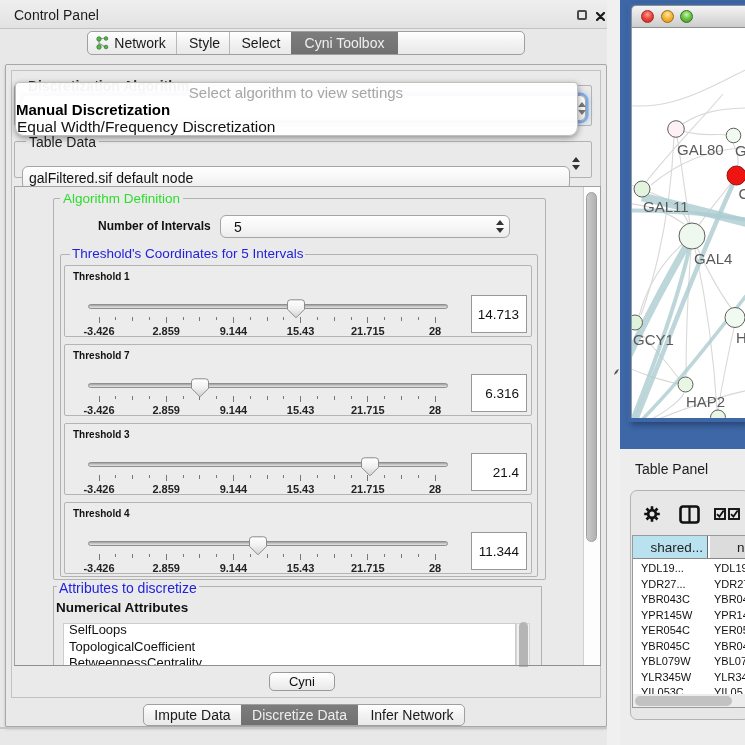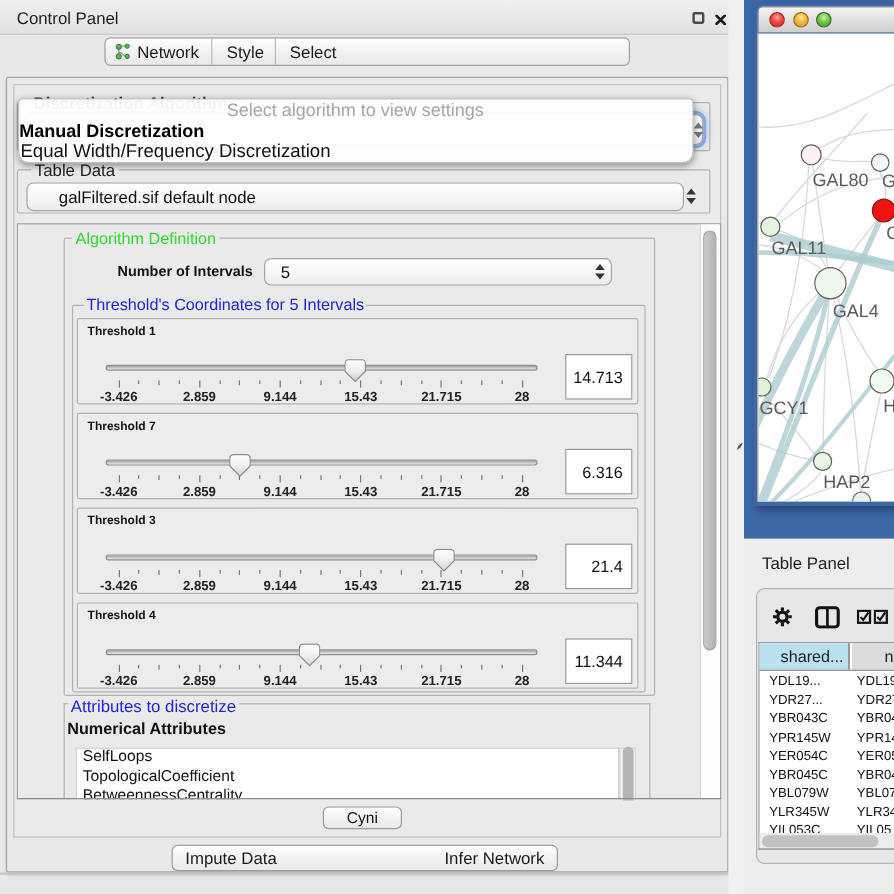--- a/index.html
+++ b/index.html
@@ -47,20 +47,21 @@
 <div class="abs" style="left:577px;top:10px;width:10px;height:10px;border:2px solid #4a4a4a;border-radius:2px"></div>
 <svg class="abs" style="left:596px;top:11.5px" width="9" height="9" viewBox="0 0 9 9">
   <path d="M1,1 L8,8 M8,1 L1,8" stroke="#1a1a1a" stroke-width="2.2" stroke-linecap="round"></path>
 </svg>
 
 
 <div class="seg" style="left:87px;top:31px;width:438px;height:24px">
   <div class="item" style="left:0;width:90px;padding-left:14px">Network</div>
   <div class="item" style="left:90px;width:53px">Style</div>
   <div class="item" style="left:143px;width:60px">Select</div>
+  <div class="item sel" style="left:203px;width:107px">Cyni Toolbox</div>
 </div>
 <div style="position:absolute;left:176px;top:32px;width:1px;height:22px;background:#b9b9b9"></div><div style="position:absolute;left:229px;top:32px;width:1px;height:22px;background:#b9b9b9"></div>
 <svg class="abs" style="left:95px;top:36px" width="15" height="14" viewBox="0 0 15 14">
   <path d="M4,3 L10,2 M4,7 L10,11 M4,3 L4,11" stroke="#9c9c9c" stroke-width="1.2" fill="none"></path>
   <circle cx="4" cy="3" r="2.2" fill="#57b847" stroke="#2f7b2f" stroke-width="0.8"></circle>
   <circle cx="4" cy="11" r="2.2" fill="#57b847" stroke="#2f7b2f" stroke-width="0.8"></circle>
   <circle cx="11" cy="2.5" r="1.8" fill="#57b847" stroke="#2f7b2f" stroke-width="0.8"></circle>
   <circle cx="11" cy="11" r="1.8" fill="#57b847" stroke="#2f7b2f" stroke-width="0.8"></circle>
 </svg>
 
@@ -71,21 +72,21 @@
 
 
 <div class="abs" style="left:14px;top:85px;width:578px;height:41px;border:1px solid #b2b2b2;border-radius:2px"></div>
 <div class="glab" style="left:25px;top:78px;background:#eaeaea;padding:0 3px;font-weight:700;color:#333;font-size:14px">Discretization Algorithm</div>
 <div class="combo" style="left:22px;top:95px;width:564px;height:26px;box-shadow:0 0 0 2.5px rgba(104,153,224,0.75), 0 0 5px 4px rgba(104,153,224,0.3)"></div>
 <div class="updown sm" style="left:578px;top:102px"></div>
 
 
 <div class="abs" style="left:14px;top:141px;width:578px;height:37px;border:1px solid #b2b2b2;border-radius:2px"></div>
 <div class="glab" style="left:26px;top:134px;background:#eaeaea;padding:0 3px;color:#222;font-size:14px">Table Data</div>
-<div class="combo" style="left:22px;top:152px;width:548px;height:24px;padding-left:26px">galFiltered.sif default node</div>
+<div class="combo" style="left:22px;top:166px;width:548px;height:24px;padding-left:6px">galFiltered.sif default node</div>
 <div class="updown" style="left:572px;top:157px"></div>
 
 
 <div class="abs" style="left:14px;top:186px;width:587px;height:480px;background:#eaeaea;border:1px solid #a3a3a3"></div>
 
 <div class="abs" style="left:583px;top:187px;width:17px;height:478px;background:#fdfdfd;border-left:1px solid #d0d0d0"></div>
 <div class="abs" style="left:586px;top:192px;width:11px;height:350px;background:linear-gradient(90deg,#c9c9c9,#b2b2b2);border:1px solid #9e9e9e;border-radius:6px"></div>
 
 
 <div class="abs" style="left:53px;top:198px;width:493px;height:382px;border:1px solid #b2b2b2;border-radius:2px"></div>
@@ -172,20 +173,21 @@
 <div class="abs" style="left:518.5px;top:621.5px;width:9px;height:45px;background:#b5b5b5;border-radius:5px 5px 0 0"></div>
 
 <div class="abs" style="left:14px;top:665px;width:587px;height:1px;background:#8f8f8f"></div>
 
 
 <div class="abs" style="left:269px;top:672px;width:66px;height:19px;background:linear-gradient(#ffffff,#f4f4f4 50%,#e8e8e8);border:1px solid #9a9a9a;border-radius:5px;display:flex;align-items:center;justify-content:center;font-size:13px;color:#111">Cyni</div>
 
 
 <div class="seg" style="left:143px;top:704px;width:322px;height:22px">
   <div class="item" style="left:0;width:97px">Impute Data</div>
+  <div class="item sel" style="left:97px;width:117px">Discretize Data</div>
   <div class="item" style="left:214px;width:108px">Infer Network</div>
 </div>
 
 
 <div class="abs" style="left:0;top:727px;width:607px;height:2px;background:#c6c6c6"></div>
 
 
 <div class="abs" style="left:607px;top:0;width:13px;height:745px;background:#f0f0f0"></div>
 <svg class="abs" style="left:613px;top:368px" width="7" height="8" viewBox="0 0 7 8">
   <path d="M1,7 Q2,2 6,1 L4,5 z" fill="#555"></path>

